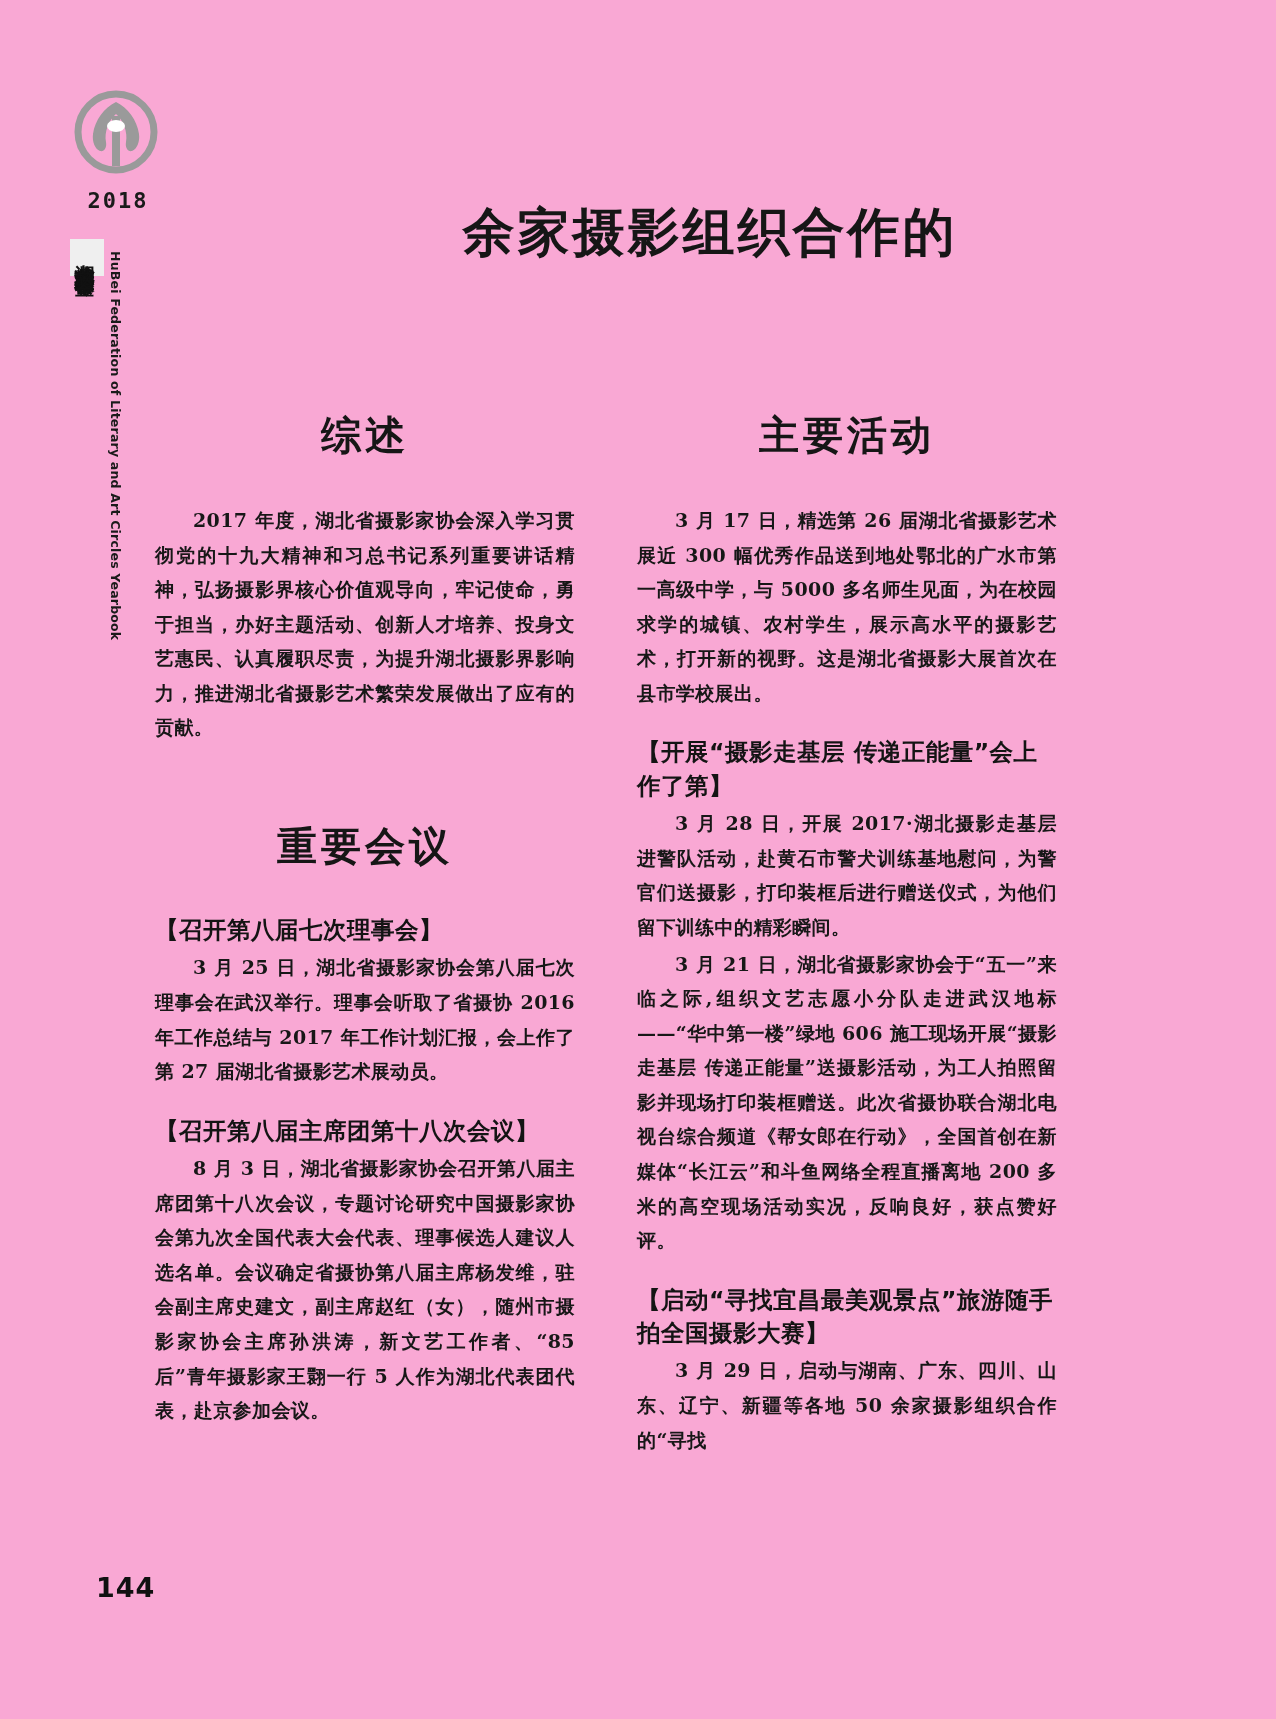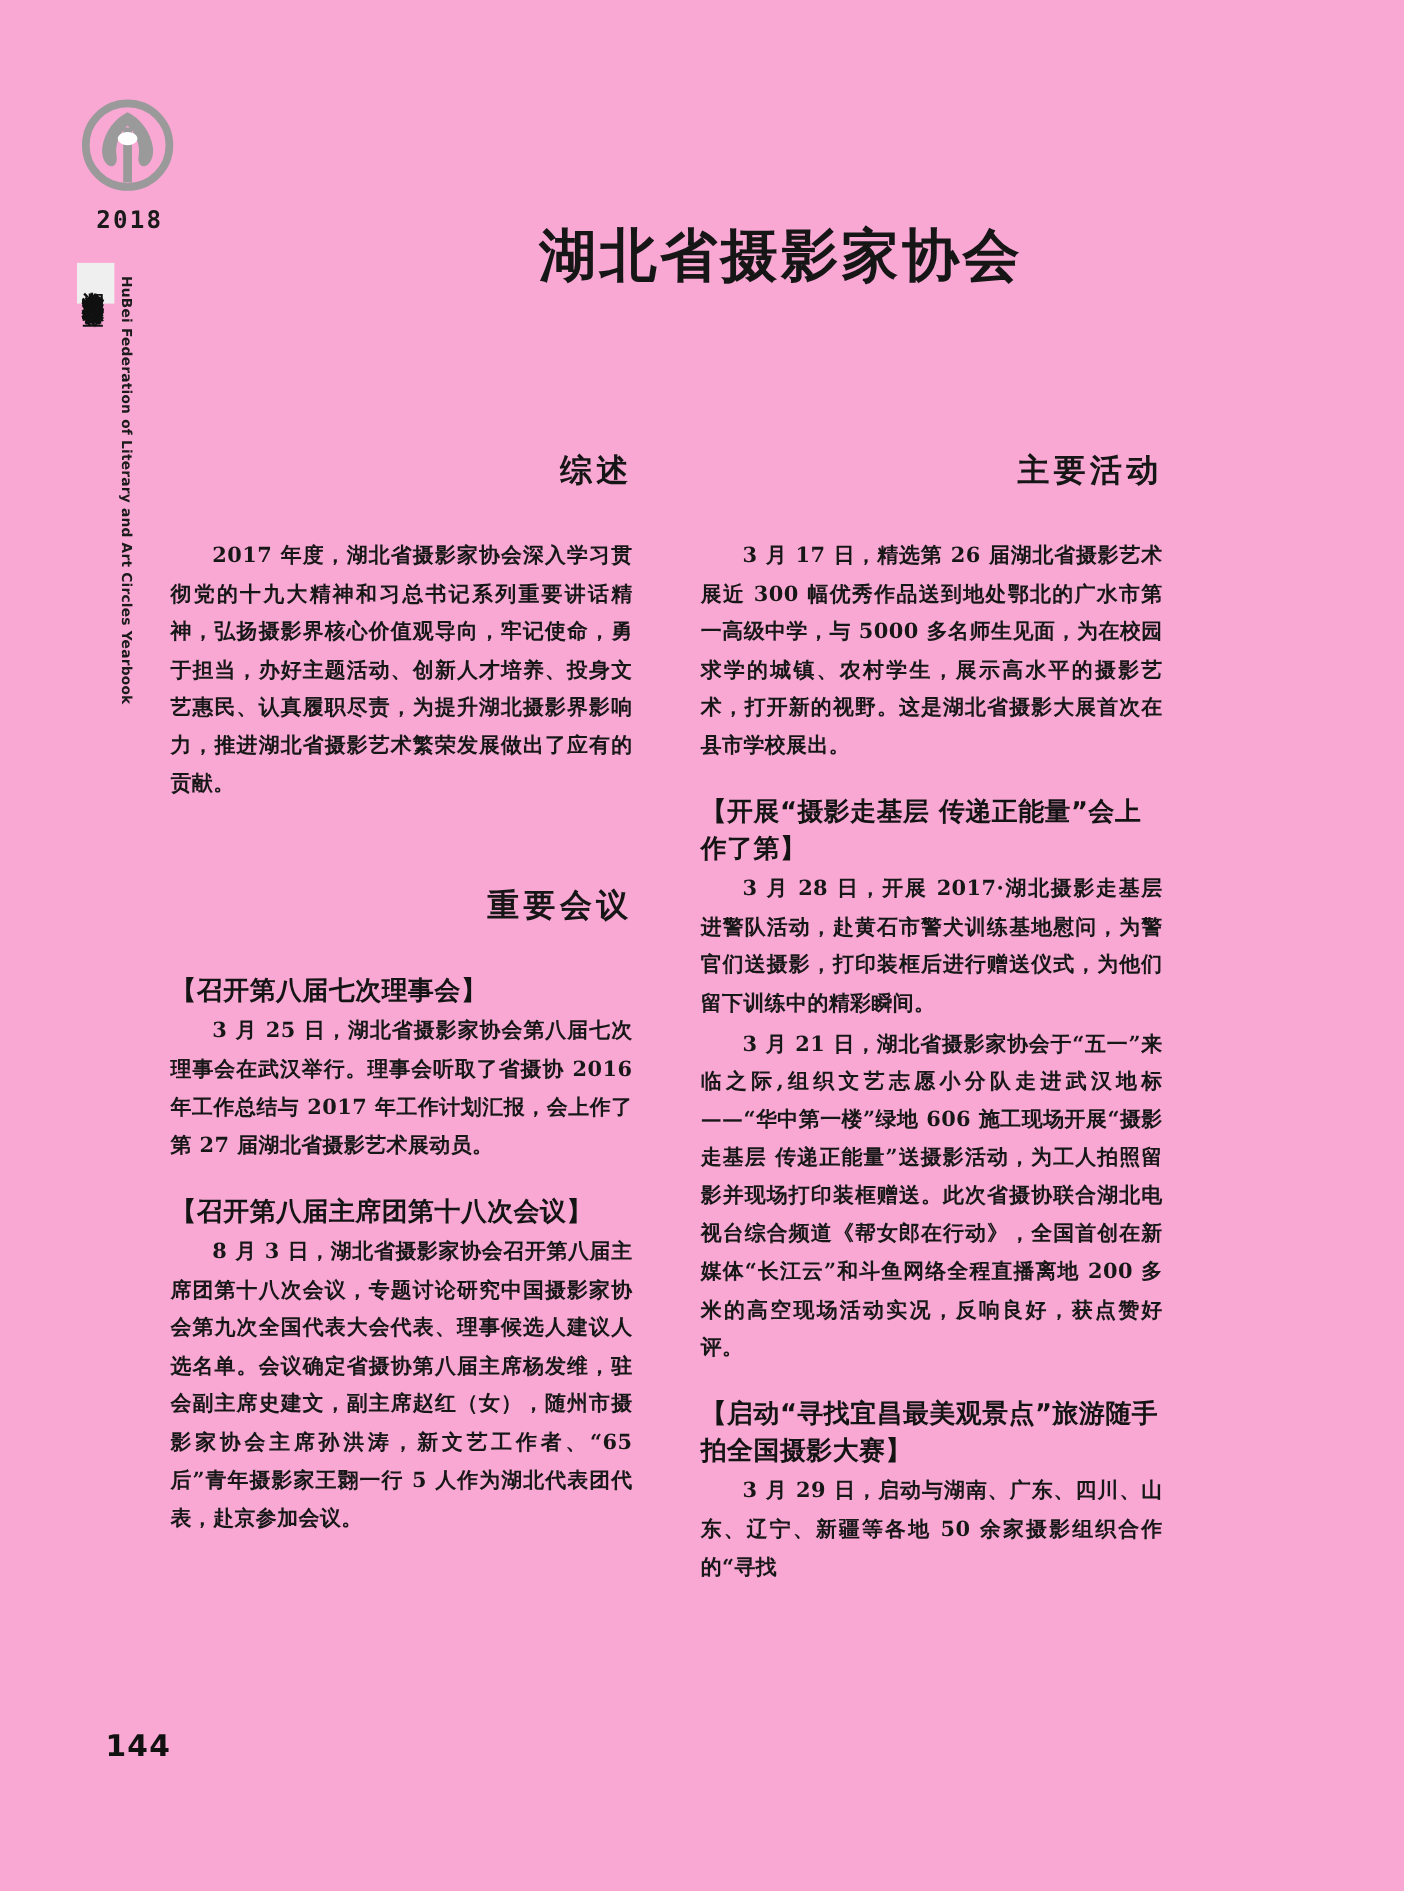--- a/index.html
+++ b/index.html
@@ -102,23 +102,23 @@
     top: 408px;
     width: 920px;
     display: flex;
     gap: 62px;
   }
   .column { width: 420px; }
 
   .sect-head {
     font-family: "DejaVu Sans", "Liberation Sans", sans-serif;
     font-weight: 700;
-    font-size: 29px;
+    font-size: 40px;
     letter-spacing: 4px;
-    text-align: right;
+    text-align: center;
     color: #161616;
     margin: 0 0 40px 0;
   }
   .sect-head.spaced { margin-top: 74px; }
 
   .sub-head {
     font-family: "DejaVu Sans", "Liberation Sans", sans-serif;
     font-weight: 700;
     font-size: 23.5px;
     line-height: 1.42;
@@ -168,37 +168,37 @@
       </svg>
     </div>
     <div class="emblem-year">2018</div>
 
     <div class="spine">
       <div class="spine-cn">湖北省文学艺术界联合会年鉴</div>
       <div class="spine-en">HuBei Federation of Literary and Art Circles Yearbook</div>
     </div>
   </div>
 
-  <div id="doc-title">湖北省摄影家协会</div>
+  <div id="doc-title">余家摄影组织合作的</div>
 
   <div id="columns">
 
     <div class="column">
 
       <h2 class="sect-head">综述</h2>
 
       <p class="para">2017 年度，湖北省摄影家协会深入学习贯彻党的十九大精神和习总书记系列重要讲话精神，弘扬摄影界核心价值观导向，牢记使命，勇于担当，办好主题活动、创新人才培养、投身文艺惠民、认真履职尽责，为提升湖北摄影界影响力，推进湖北省摄影艺术繁荣发展做出了应有的贡献。</p>
 
       <h2 class="sect-head spaced">重要会议</h2>
 
       <h3 class="sub-head">【召开第八届七次理事会】</h3>
       <p class="para">3 月 25 日，湖北省摄影家协会第八届七次理事会在武汉举行。理事会听取了省摄协 2016 年工作总结与 2017 年工作计划汇报，会上作了第 27 届湖北省摄影艺术展动员。</p>
 
       <h3 class="sub-head">【召开第八届主席团第十八次会议】</h3>
-      <p class="para">8 月 3 日，湖北省摄影家协会召开第八届主席团第十八次会议，专题讨论研究中国摄影家协会第九次全国代表大会代表、理事候选人建议人选名单。会议确定省摄协第八届主席杨发维，驻会副主席史建文，副主席赵红（女），随州市摄影家协会主席孙洪涛，新文艺工作者、“65 后”青年摄影家王翾一行 5 人作为湖北代表团代表，赴京参加会议。</p>
+      <p class="para">8 月 3 日，湖北省摄影家协会召开第八届主席团第十八次会议，专题讨论研究中国摄影家协会第九次全国代表大会代表、理事候选人建议人选名单。会议确定省摄协第八届主席杨发维，驻会副主席史建文，副主席赵红（女），随州市摄影家协会主席孙洪涛，新文艺工作者、“85 后”青年摄影家王翾一行 5 人作为湖北代表团代表，赴京参加会议。</p>
     </div>
 
     <div class="column">
 
       <h2 class="sect-head">主要活动</h2>
 
       <p class="para">3 月 17 日，精选第 26 届湖北省摄影艺术展近 300 幅优秀作品送到地处鄂北的广水市第一高级中学，与 5000 多名师生见面，为在校园求学的城镇、农村学生，展示高水平的摄影艺术，打开新的视野。这是湖北省摄影大展首次在县市学校展出。</p>
 
       <h3 class="sub-head">【开展“摄影走基层 传递正能量”会上作了第】</h3>
       <p class="para">3 月 28 日，开展 2017·湖北摄影走基层进警队活动，赴黄石市警犬训练基地慰问，为警官们送摄影，打印装框后进行赠送仪式，为他们留下训练中的精彩瞬间。</p>

